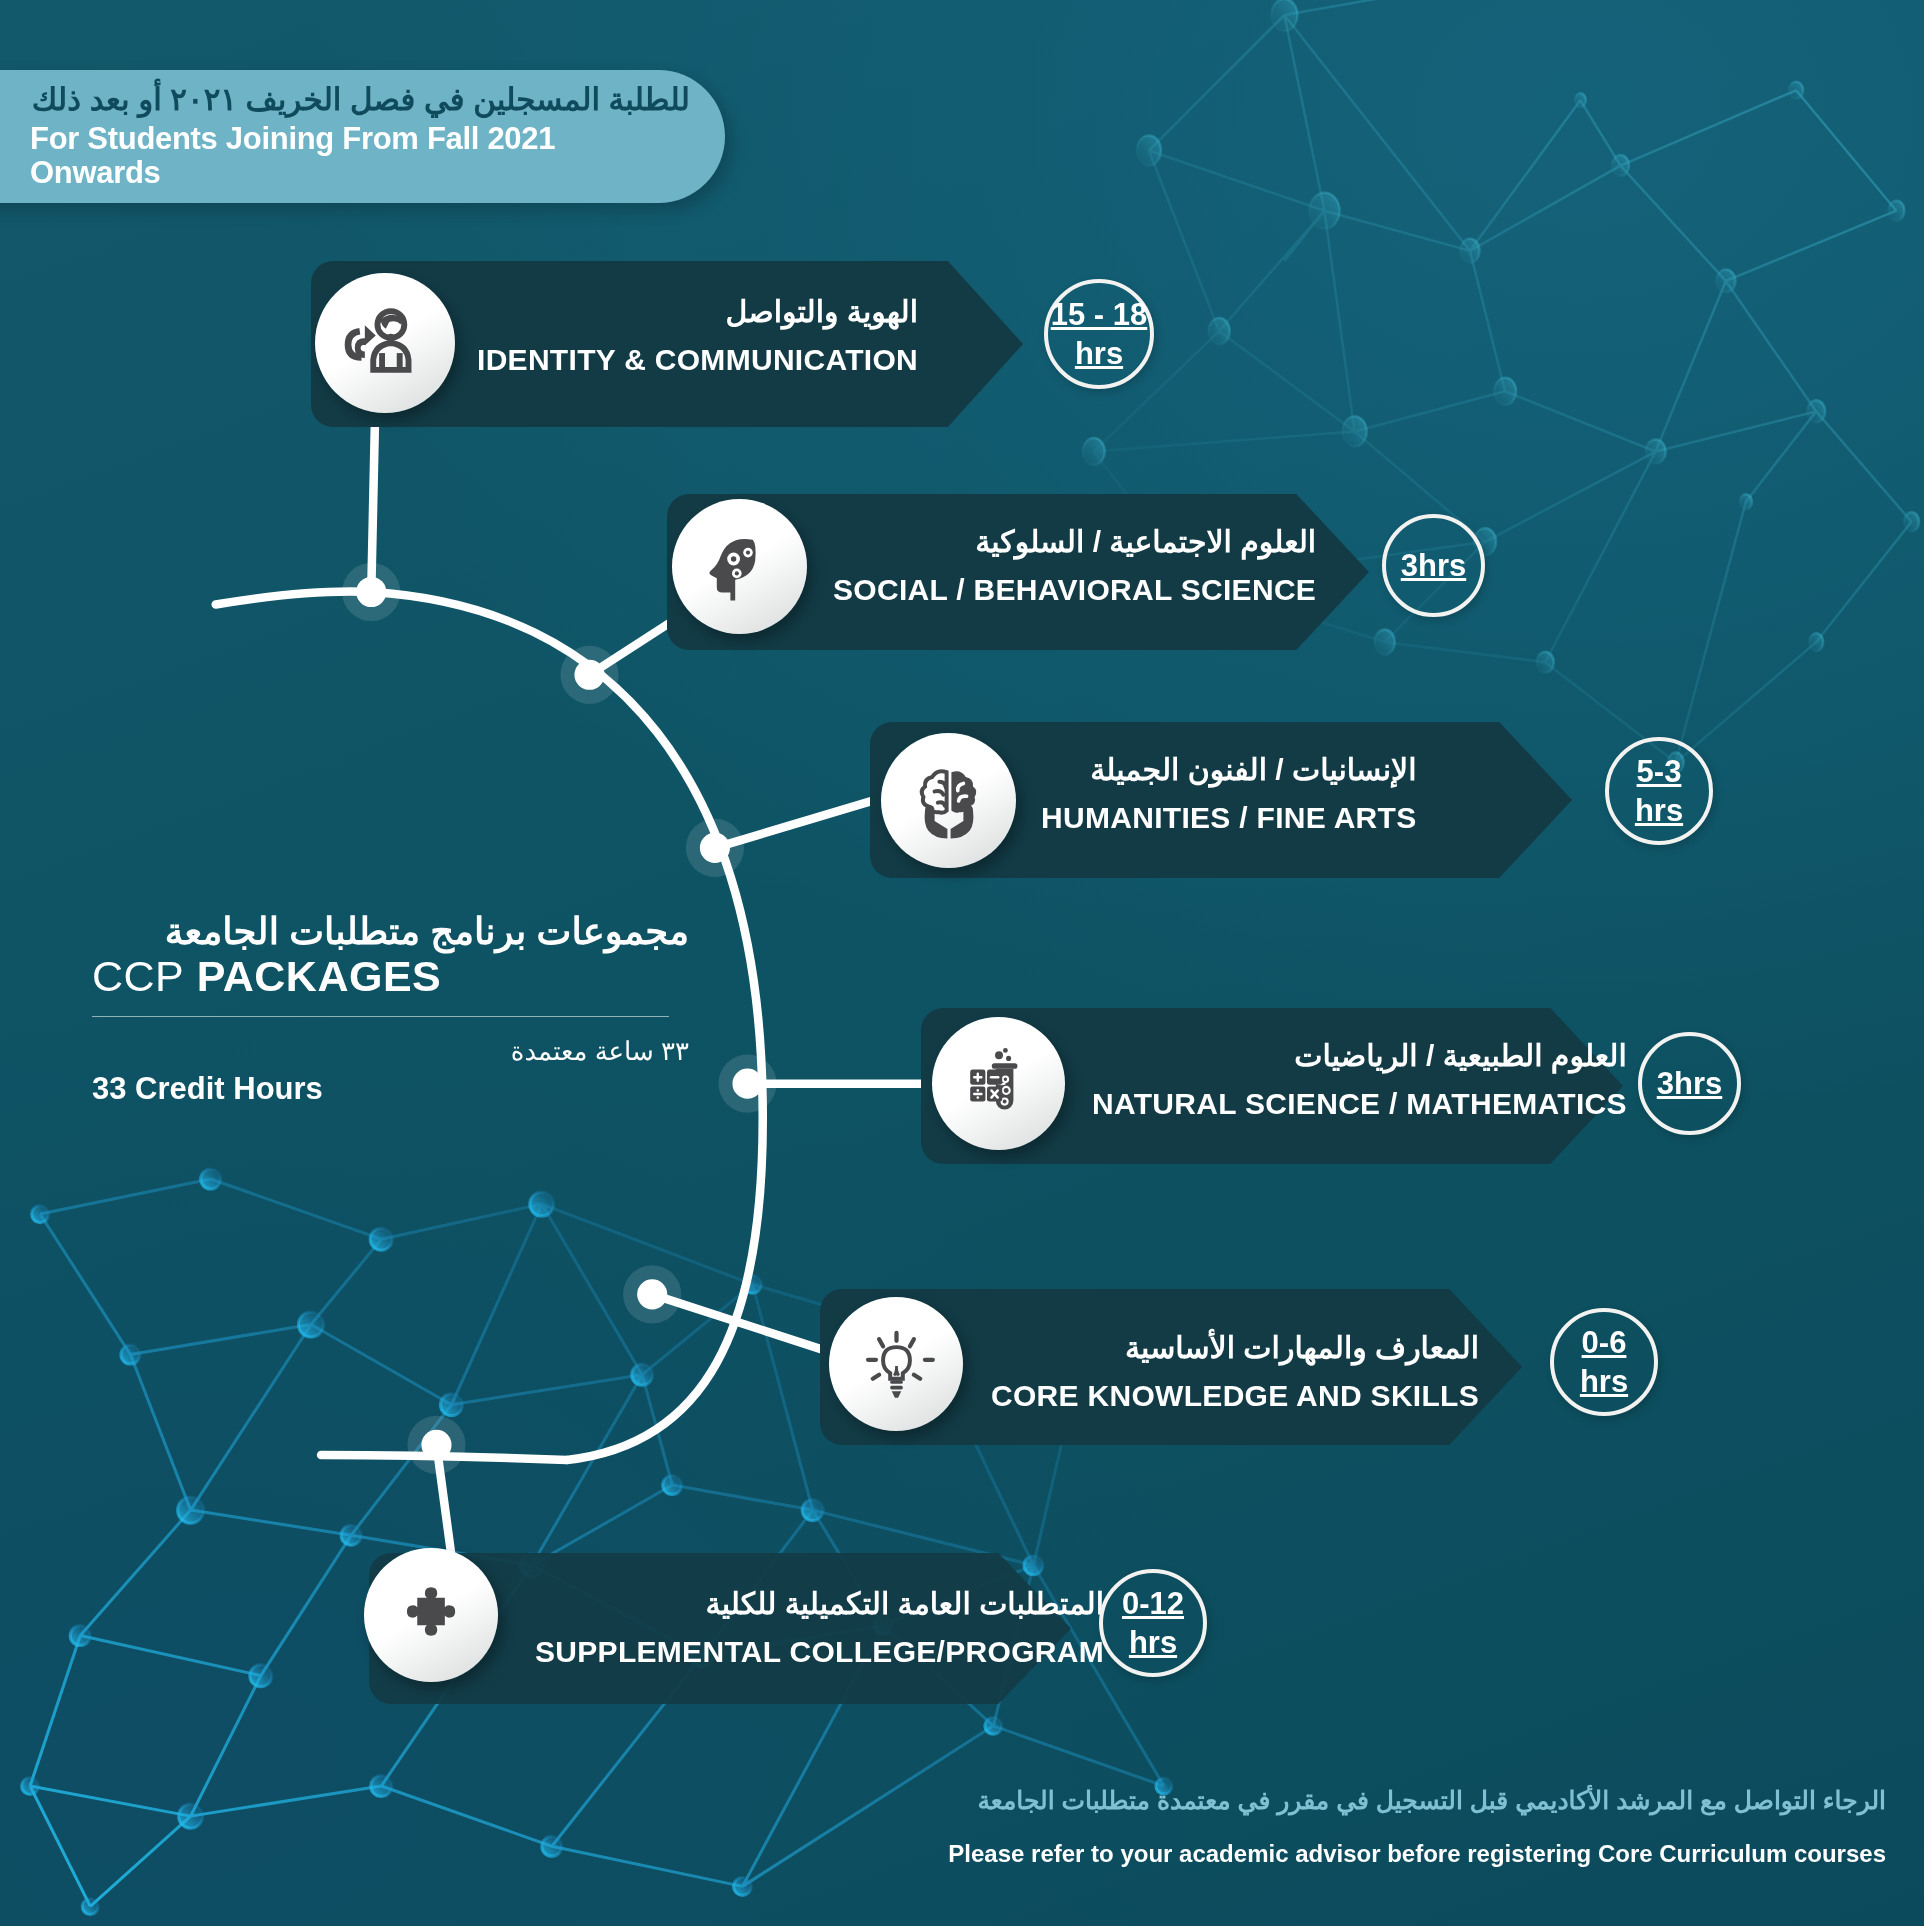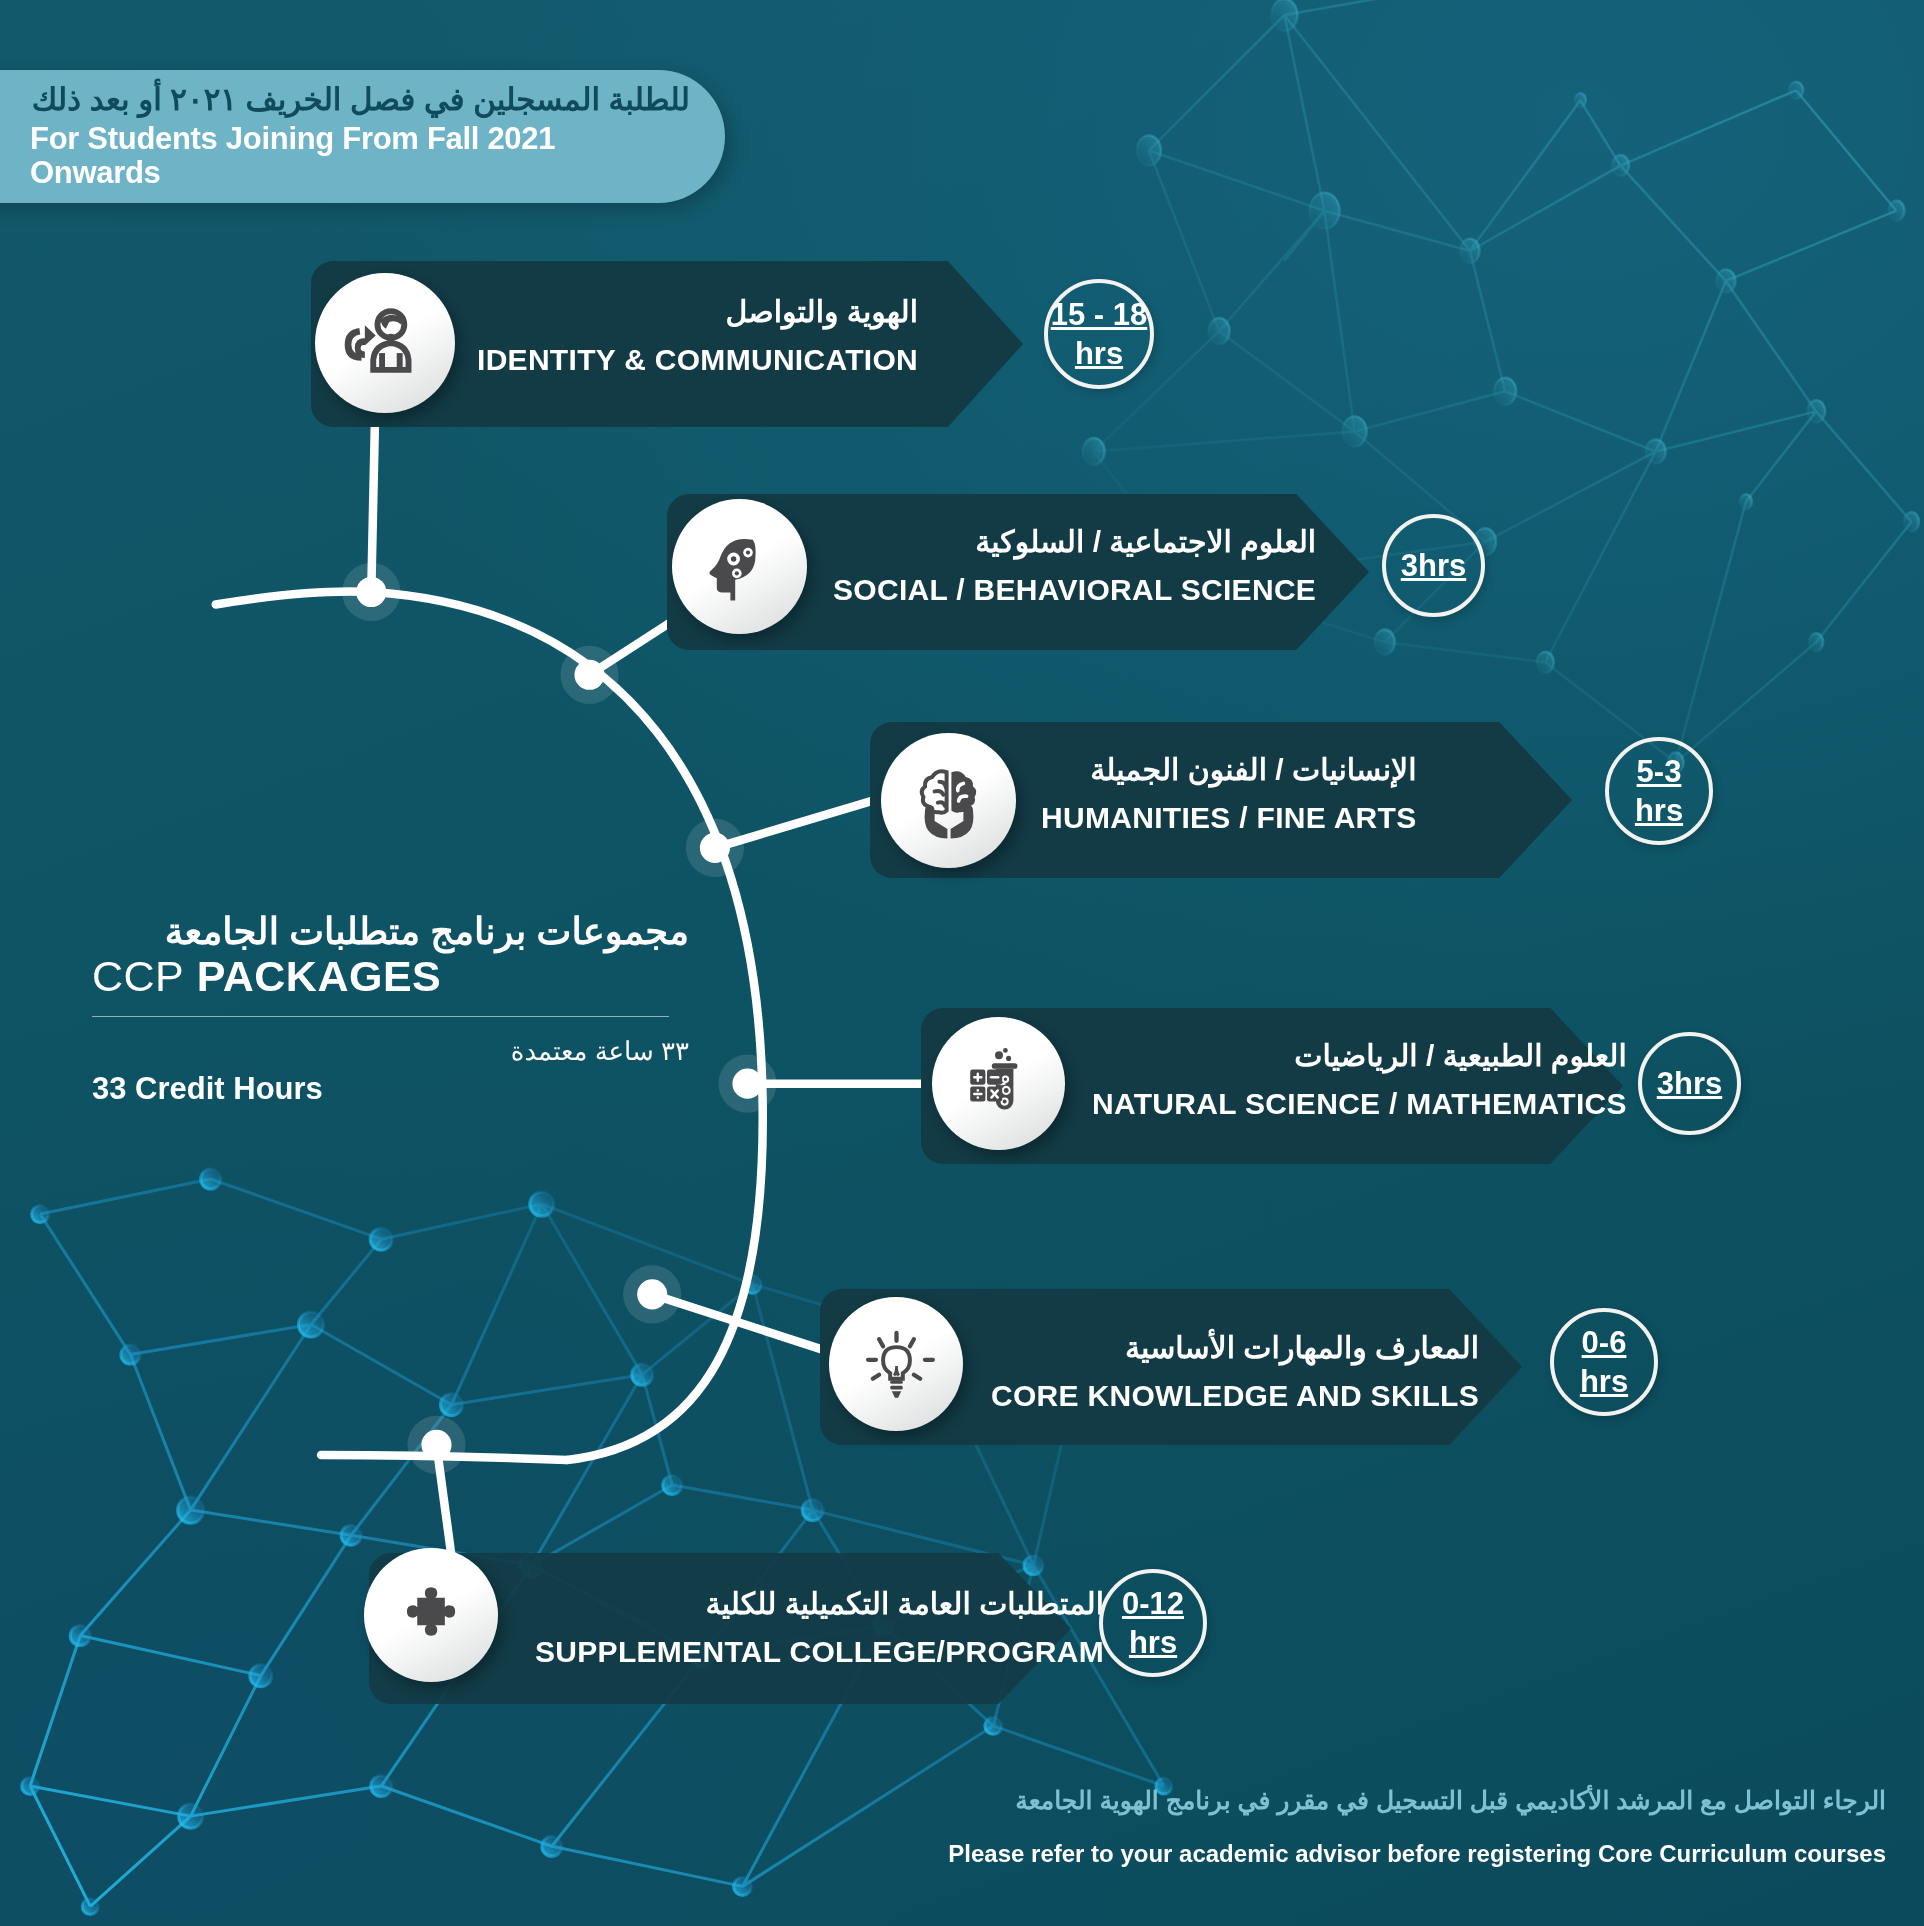--- a/index.html
+++ b/index.html
@@ -463,18 +463,18 @@
       <p class="lab-ar">المتطلبات العامة التكميلية للكلية</p>
       <p class="lab-en">SUPPLEMENTAL COLLEGE/PROGRAM</p>
     </div>
     <div class="hrs" style="left:730px;top:16px;width:108px;height:108px;">
       <span class="n">0-12</span>
       <span class="u">hrs</span>
     </div>
   </div>
 
   <div class="footer">
-    <p class="foot-ar">الرجاء التواصل مع المرشد الأكاديمي قبل التسجيل في مقرر في برنامج الهوية الجامعة</p>
+    <p class="foot-ar">الرجاء التواصل مع المرشد الأكاديمي قبل التسجيل في مقرر في معتمدة متطلبات الجامعة</p>
     <p class="foot-en">Please refer to your academic advisor before registering Core Curriculum courses</p>
   </div>
 
 </div>
 
 
 </body></html>

